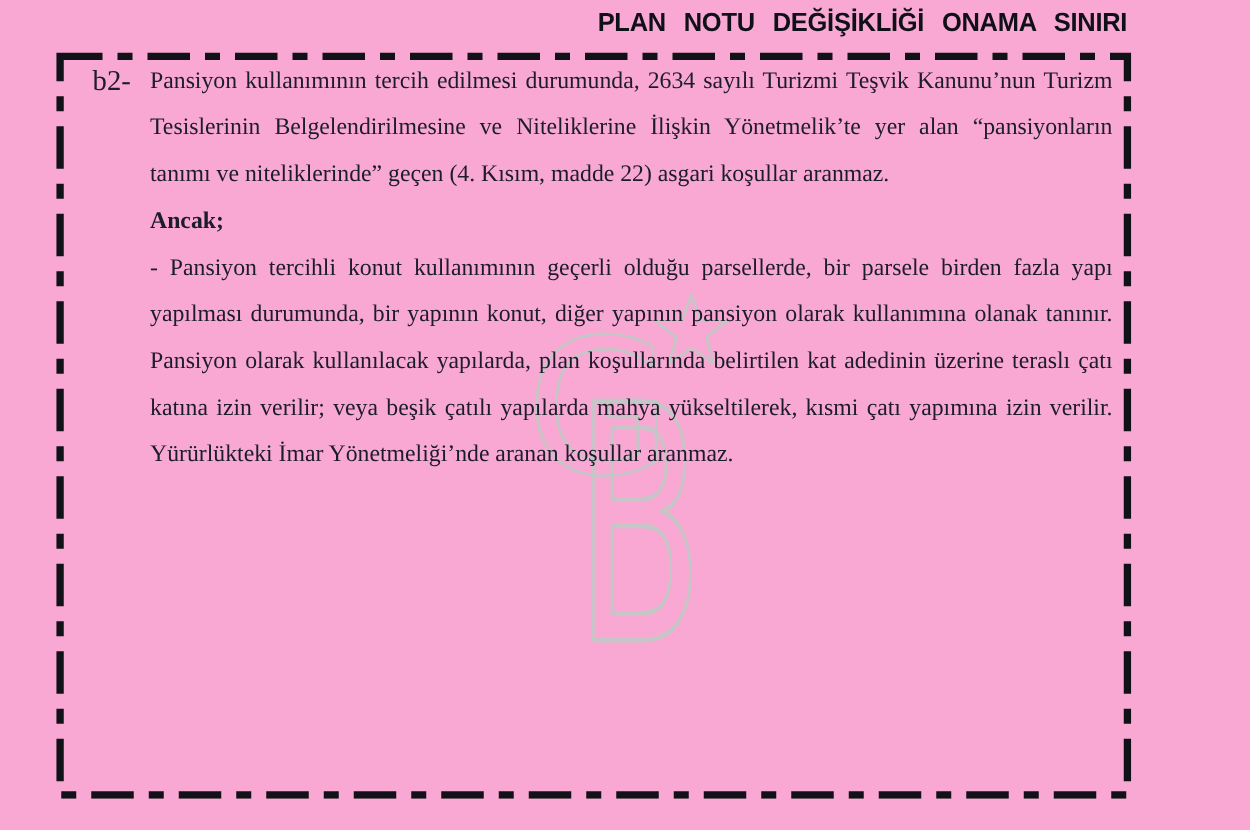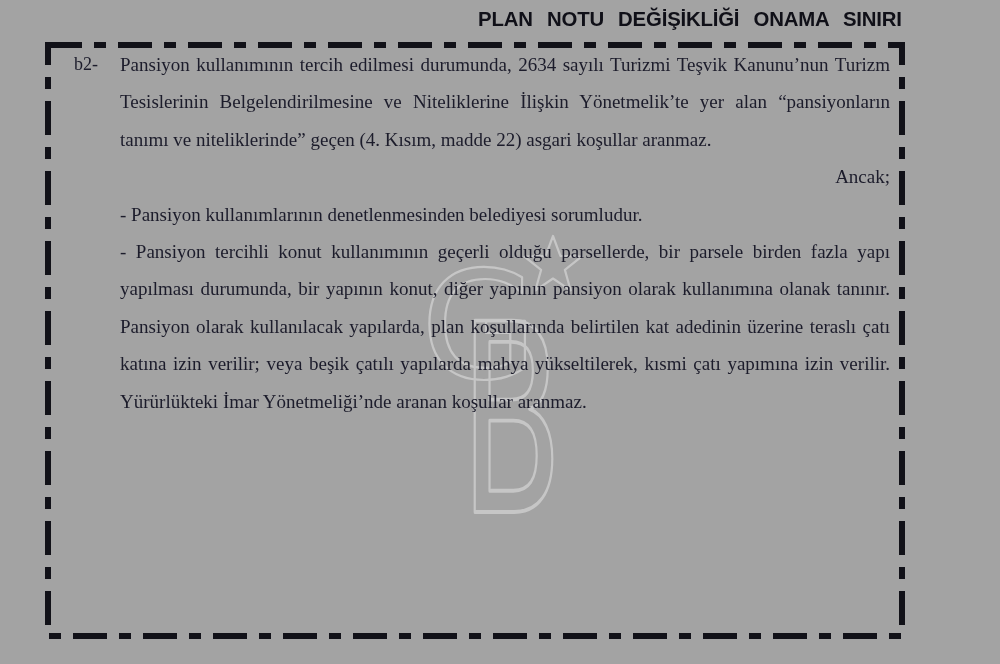--- a/index.html
+++ b/index.html
@@ -1,19 +1,19 @@
 <!DOCTYPE html>
 <html><head>
 <meta charset="utf-8">
 <style>
   html,body{margin:0;padding:0;background:#ffffff;}
   .page{
     position:relative;
     width:1000px;height:664px;
-    background:#a3a3a3;
+    background:#f9a8d4;
     overflow:hidden;
     font-family:"Liberation Serif", serif;
   }
   .doc-title{
     position:absolute;
     top:7px;right:98px;
     font-family:"Liberation Sans", sans-serif;
     font-weight:700;
     font-size:21px;
     letter-spacing:-0.2px;
@@ -38,26 +38,26 @@
     position:absolute;
     left:120px;top:46px;
     width:770px;
     z-index:1;
     font-size:19px;
     line-height:37.4px;
     color:#1c1c2b;
     text-align:justify;
   }
   .body-text p{margin:0;padding:0;}
-  .para-bold{font-weight:400;text-align:right;}
+  .para-bold{font-weight:700;text-align:left;}
   .item-label{
     position:absolute;
     left:74px;top:46px;
     z-index:1;
-    font-size:18px;
+    font-size:23px;
     line-height:37.4px;
     color:#1c1c2b;
   }
 </style>
 </head>
 <body>
 
 <div class="page">
 
   <div class="doc-title">PLAN NOTU DEĞİŞİKLİĞİ ONAMA SINIRI</div>
@@ -72,17 +72,16 @@
 
   <svg class="border-svg" viewBox="0 0 860 597">
     <rect x="3" y="3" width="854" height="591" fill="none" stroke="#111118" stroke-width="6" stroke-dasharray="34 12 12 12"></rect>
   </svg>
 
   <div class="item-label">b2-</div>
 
   <div class="body-text">
     <p>Pansiyon kullanımının tercih edilmesi durumunda, 2634 sayılı Turizmi Teşvik Kanunu’nun Turizm Tesislerinin Belgelendirilmesine ve Niteliklerine İlişkin Yönetmelik’te yer alan “pansiyonların tanımı ve niteliklerinde” geçen (4. Kısım, madde 22) asgari koşullar aranmaz.</p>
     <p class="para-bold">Ancak;</p>
-    <p>- Pansiyon kullanımlarının denetlenmesinden belediyesi sorumludur.</p>
     <p>- Pansiyon tercihli konut kullanımının geçerli olduğu parsellerde, bir parsele birden fazla yapı yapılması durumunda, bir yapının konut, diğer yapının pansiyon olarak kullanımına olanak tanınır. Pansiyon olarak kullanılacak yapılarda, plan koşullarında belirtilen kat adedinin üzerine teraslı çatı katına izin verilir; veya beşik çatılı yapılarda mahya yükseltilerek, kısmi çatı yapımına izin verilir. Yürürlükteki İmar Yönetmeliği’nde aranan koşullar aranmaz.</p>
   </div>
 
 </div>
 
 </body></html>

